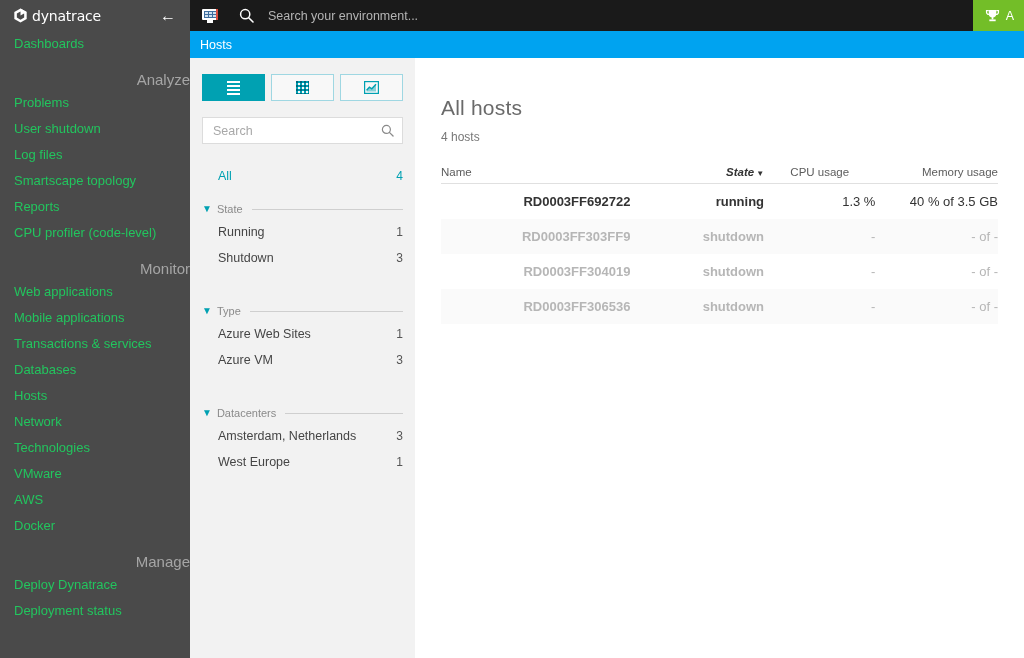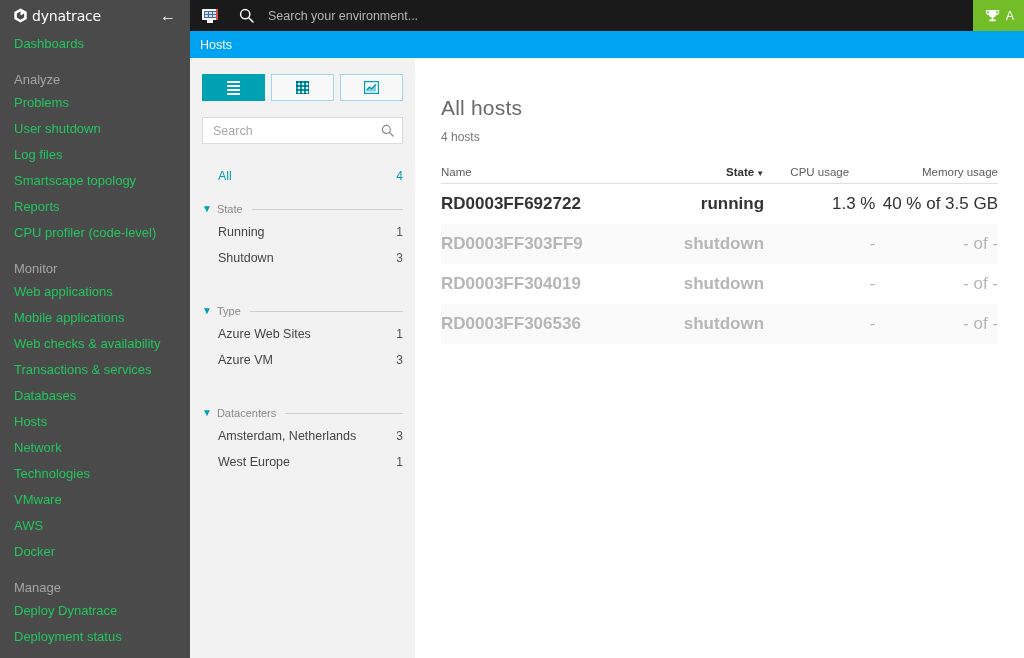--- a/index.html
+++ b/index.html
@@ -32,23 +32,24 @@
   }
   .collapse-arrow { color: #ffffff; font-size: 16px; line-height: 1; padding-right: 2px; }
 
   .nav-item {
     color: #22c55e; font-size: 13px;
     padding: 6px 0 6px 14px;
     line-height: 14px; white-space: nowrap;
     cursor: pointer;
   }
   .nav-group-label {
-    color: #a5a5a5; font-size: 13px;
+    color: #a5a5a5; font-size: 15px;
     padding: 4px 0 3px 14px;
     line-height: 14px;
+    text-align: right;
   }
   .nav-gap { height: 12px; }
 
   
   .topbar {
     position: absolute; left: 190px; top: 0;
     width: 834px; height: 31px;
     background: #1a1a1a;
     display: flex; align-items: center;
   }
@@ -177,29 +178,29 @@
   }
   .content-sub { font-size: 12px; color: #777; margin-top: 10px; }
 
   table.hosts { width: 100%; border-collapse: collapse; margin-top: 22px; }
   table.hosts th {
     font-size: 11.5px; font-weight: 400; color: #5c5c5c;
     padding: 0 0 5px 0; vertical-align: bottom;
     border-bottom: 1px solid #e0e0e0;
     white-space: nowrap;
   }
-  table.hosts th.sorted { font-weight: 700; color: #333; }
+  table.hosts th.sorted { font-weight: 700; color: #333; font-style: italic; }
   th.col-name { text-align: left; width: 34%; }
   th.col-state { text-align: right; width: 24%; padding-right: 6px; }
   th.col-cpu { width: 20%; }
   th.col-mem { text-align: right; width: 22%; }
   .sort-caret { font-size: 8px; margin-left: 2px; }
 
   table.hosts td {
-    font-size: 17px; padding: 10px 0; color: #333;
+    font-size: 13px; padding: 10px 0; color: #333; text-align: right;
   }
   td.c-name { text-align: left; font-weight: 700; }
   td.c-state { text-align: right; font-weight: 700; padding-right: 6px; }
   td.c-cpu { text-align: right; }
   td.c-mem { text-align: right; }
   tr.row-dim td { color: #b6b6b6; }
   tr.row-alt { background: #fafafa; }
 
   .page-bg {
     position: absolute; left: 415px; top: 58px;
@@ -232,21 +233,20 @@
         <div class="nav-item">Problems</div>
         <div class="nav-item">User shutdown</div>
         <div class="nav-item">Log files</div>
         <div class="nav-item">Smartscape topology</div>
         <div class="nav-item">Reports</div>
         <div class="nav-item">CPU profiler (code-level)</div>
         <div class="nav-gap"></div>
         <div class="nav-group-label">Monitor</div>
         <div class="nav-item">Web applications</div>
         <div class="nav-item">Mobile applications</div>
-        <div class="nav-item">Web checks &amp; availability</div>
         <div class="nav-item">Transactions &amp; services</div>
         <div class="nav-item">Databases</div>
         <div class="nav-item">Hosts</div>
         <div class="nav-item">Network</div>
         <div class="nav-item">Technologies</div>
         <div class="nav-item">VMware</div>
         <div class="nav-item">AWS</div>
         <div class="nav-item">Docker</div>
         <div class="nav-gap"></div>
         <div class="nav-group-label">Manage</div>

